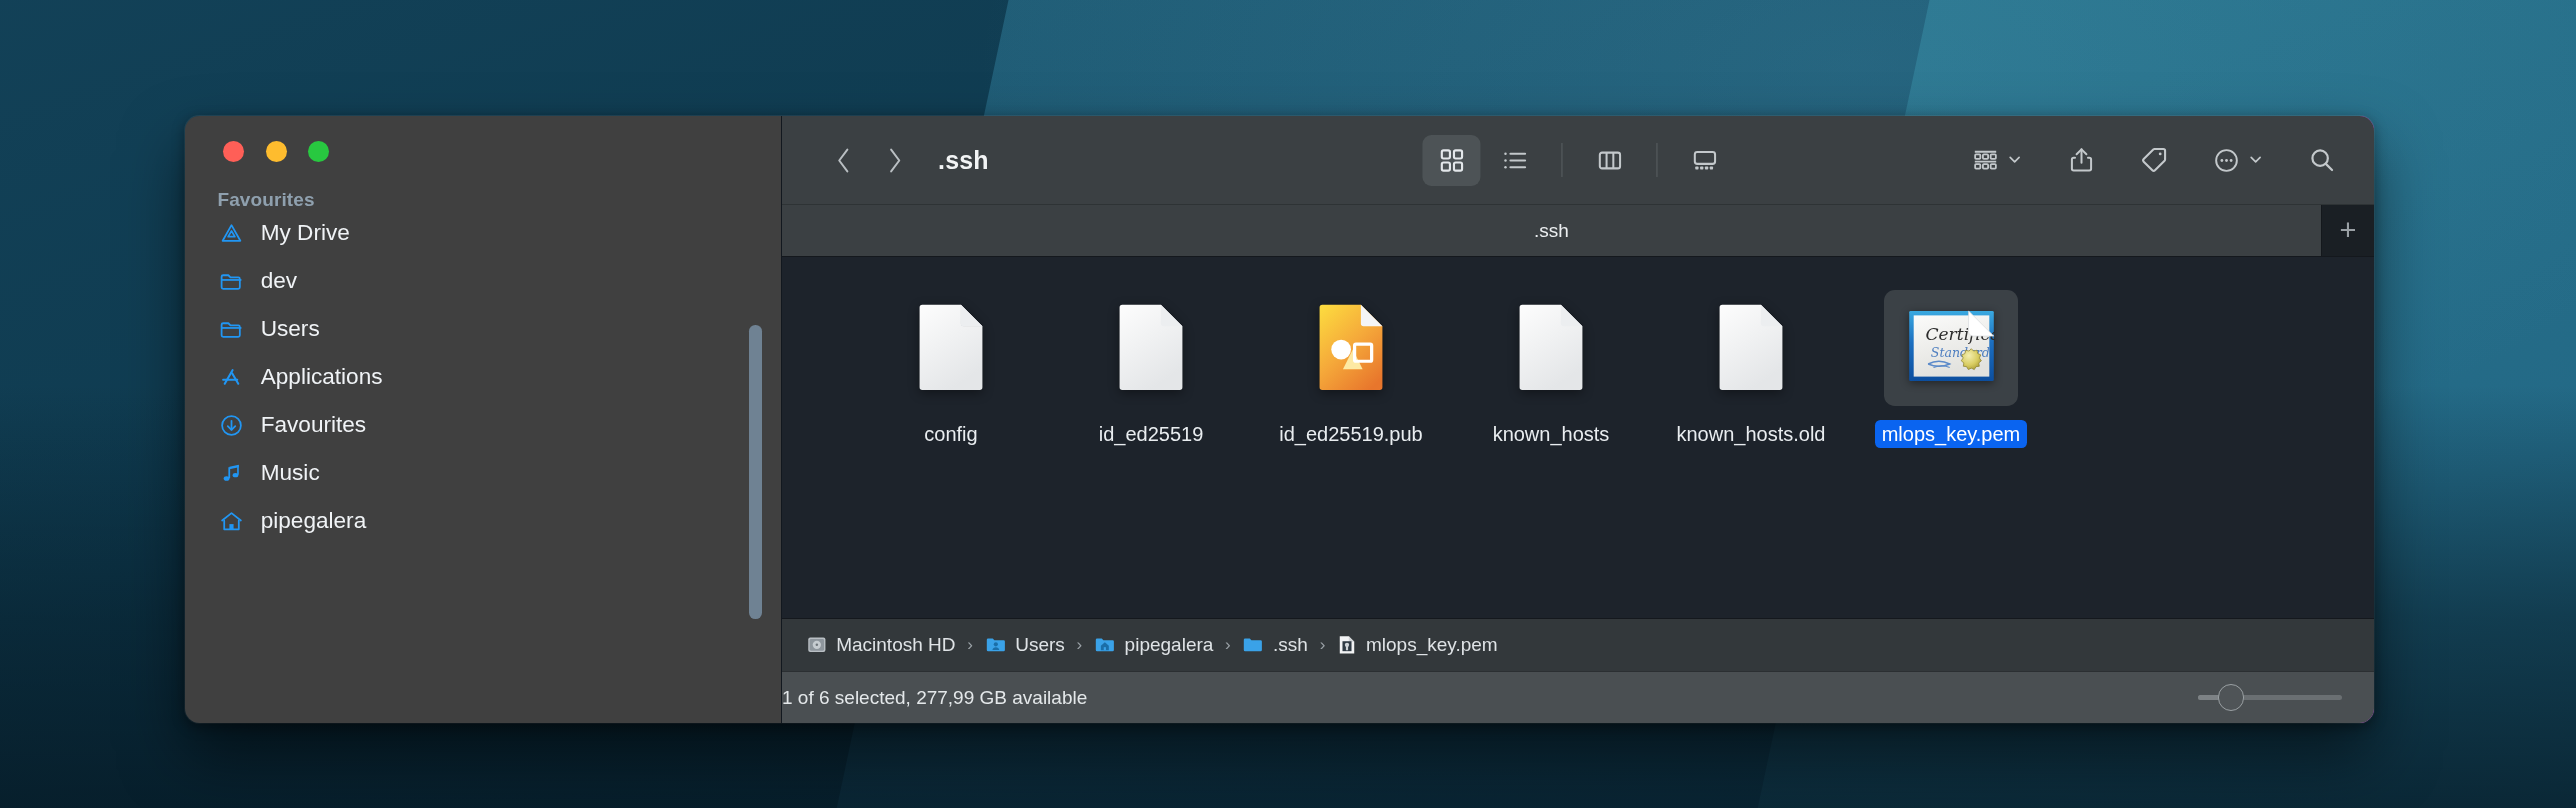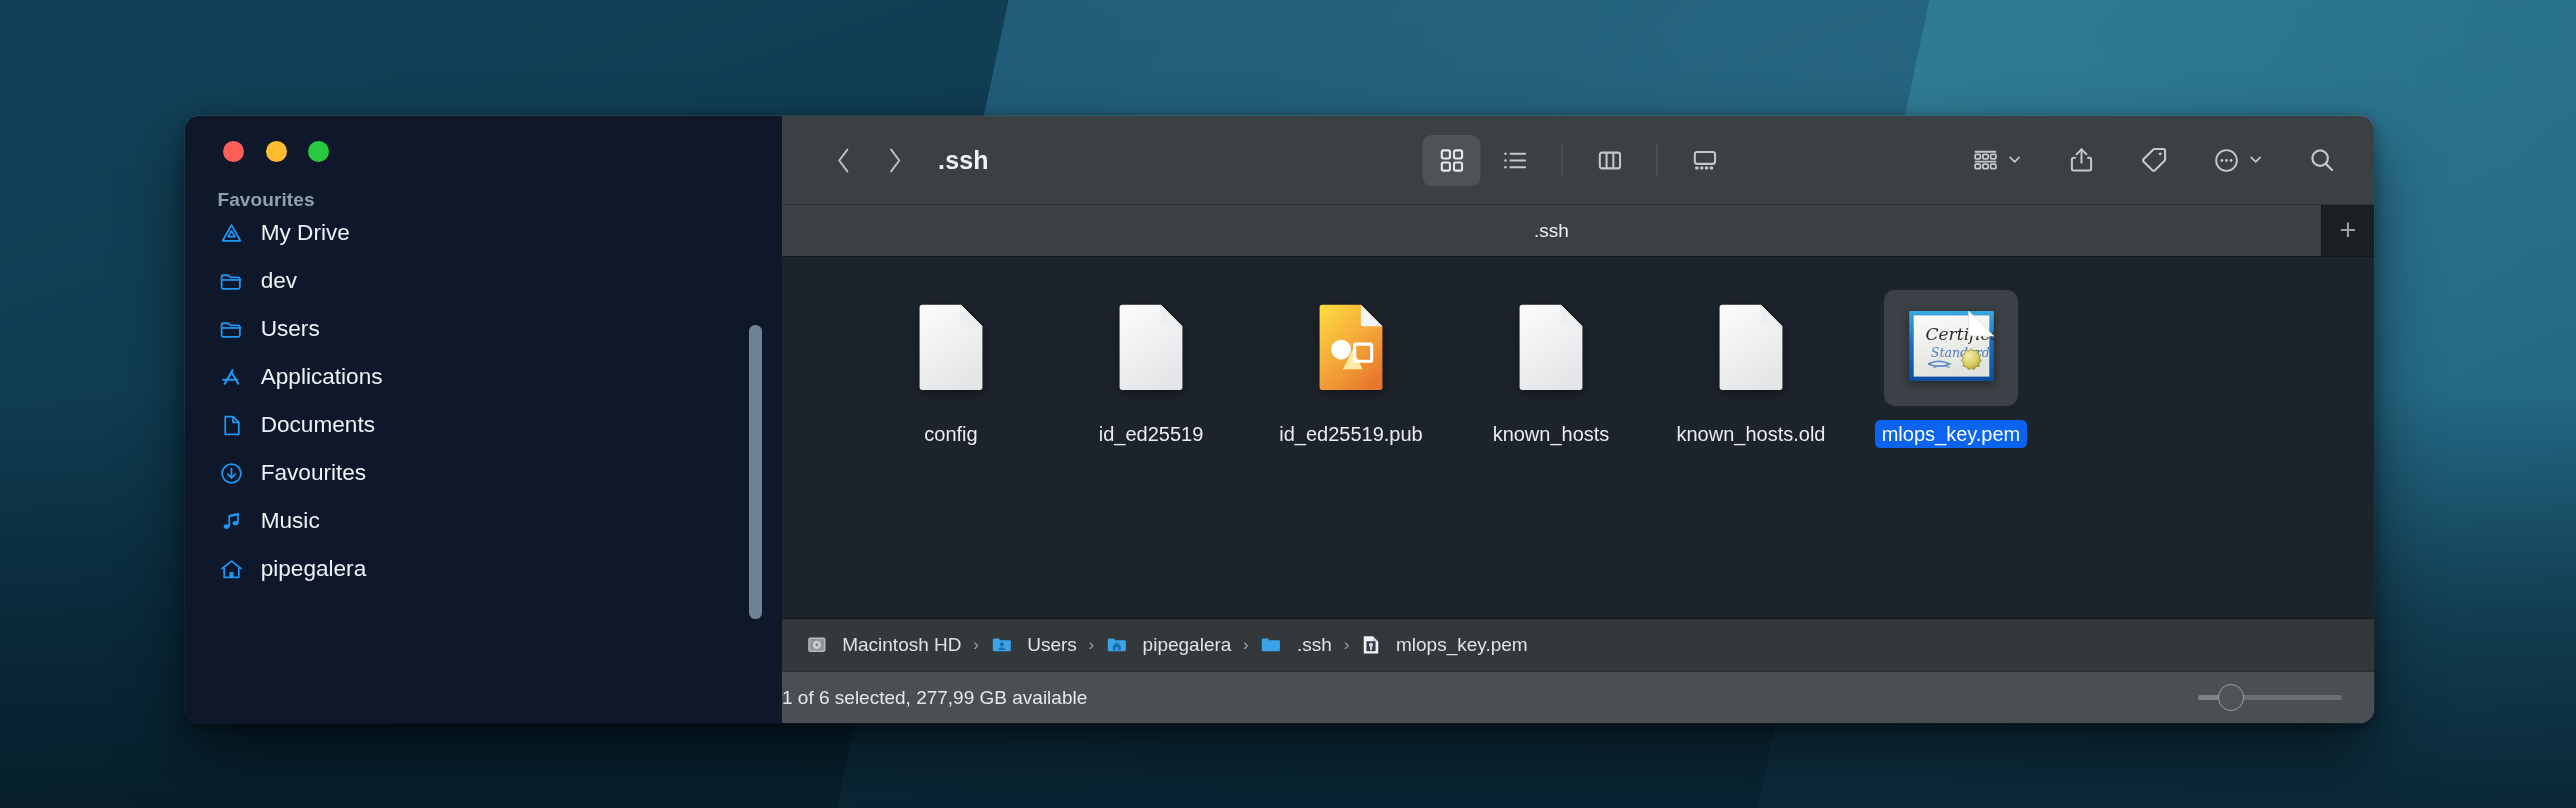--- a/index.html
+++ b/index.html
@@ -44,21 +44,21 @@
     overflow: hidden;
     display: flex;
     box-shadow: 0 31px 63px rgba(0,0,0,0.52), 0 3.6px 12.6px rgba(0,0,0,0.38),
                 0 0 0 0.9px rgba(255,255,255,0.09);
   }
 
   
   #sidebar {
     position: relative;
     width: 596px;
-    background: #0f172a;
+    background: #404040;
     flex: 0 0 596px;
     border-right: 0.9px solid #12181f;
   }
   #traffic-lights {
     position: absolute;
     left: 38px; top: 25px;
     display: flex; gap: 21.7px;
   }
   .tl { width: 21px; height: 21px; border-radius: 50%; }
 
@@ -226,21 +226,21 @@
   #path-bar {
     height: 52px;
     flex: 0 0 52px;
     background: #33383b;
     border-top: 0.9px solid #14181d;
     display: flex; align-items: center;
     padding-left: 23.5px;
     gap: 0;
   }
   .path-crumb {
-    display: flex; align-items: center; gap: 15px;
+    display: flex; align-items: center; gap: 9px;
     color: #dfe3e6;
     font-size: 19px;
   }
   .path-sep { color: #9aa1a6; font-size: 17px; margin: 0 11.7px; }
 
   
   #status-bar {
     height: 51px;
     flex: 0 0 51px;
     background: #4a4f52;
@@ -333,29 +333,20 @@
             <svg width="25" height="25" viewBox="0 0 24 24" fill="none" stroke="#2196F3" stroke-width="2" stroke-linecap="round">
               <path d="M5.5 18 L13 5"></path>
                 <path d="M18.5 18 L12.6 8"></path>
                 <path d="M4 14.2 H17.5"></path>
             </svg>
           </span>
           <span>Applications</span>
         </div>
 
 
-        <div class="sb-item">
-          <span class="sb-icon">
-            <svg width="25" height="25" viewBox="0 0 24 24" fill="none" stroke="#2196F3" stroke-width="1.7" stroke-linejoin="round">
-              <path d="M6 3.5 h7.5 L19 9 v11.5 H6 Z"></path>
-                <path d="M13.5 3.5 V9 H19"></path>
-            </svg>
-          </span>
-          <span>Documents</span>
-        </div>
 
         <div class="sb-item">
           <span class="sb-icon">
             <svg width="25" height="25" viewBox="0 0 24 24" fill="none" stroke="#2196F3" stroke-width="1.7" stroke-linecap="round" stroke-linejoin="round">
               <circle cx="12" cy="12" r="9"></circle>
                 <path d="M12 7.5 V16"></path>
                 <path d="M8.4 12.6 L12 16.2 L15.6 12.6"></path>
             </svg>
           </span>
           <span>Favourites</span>

